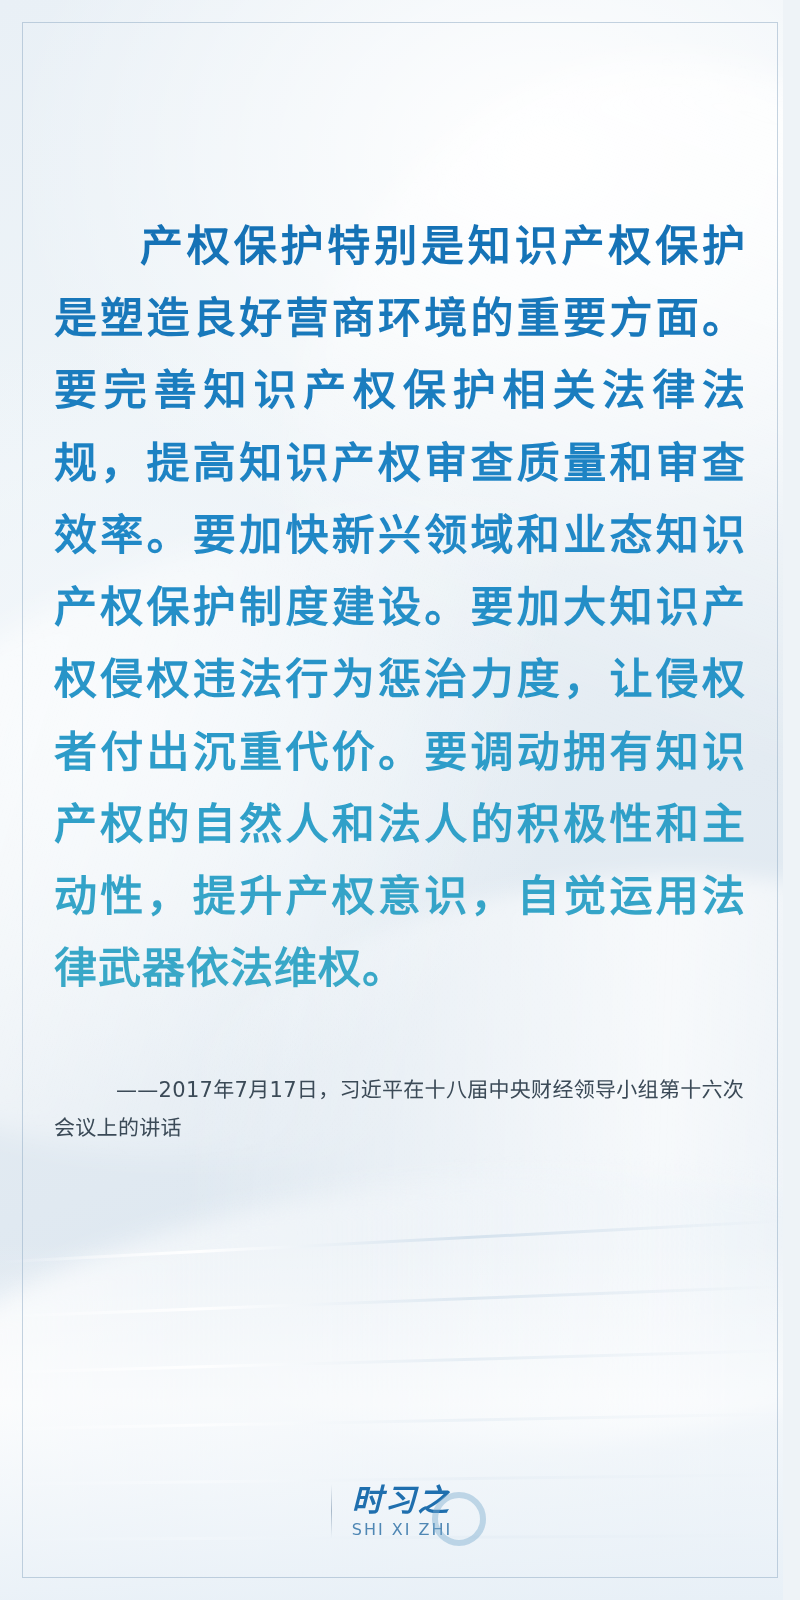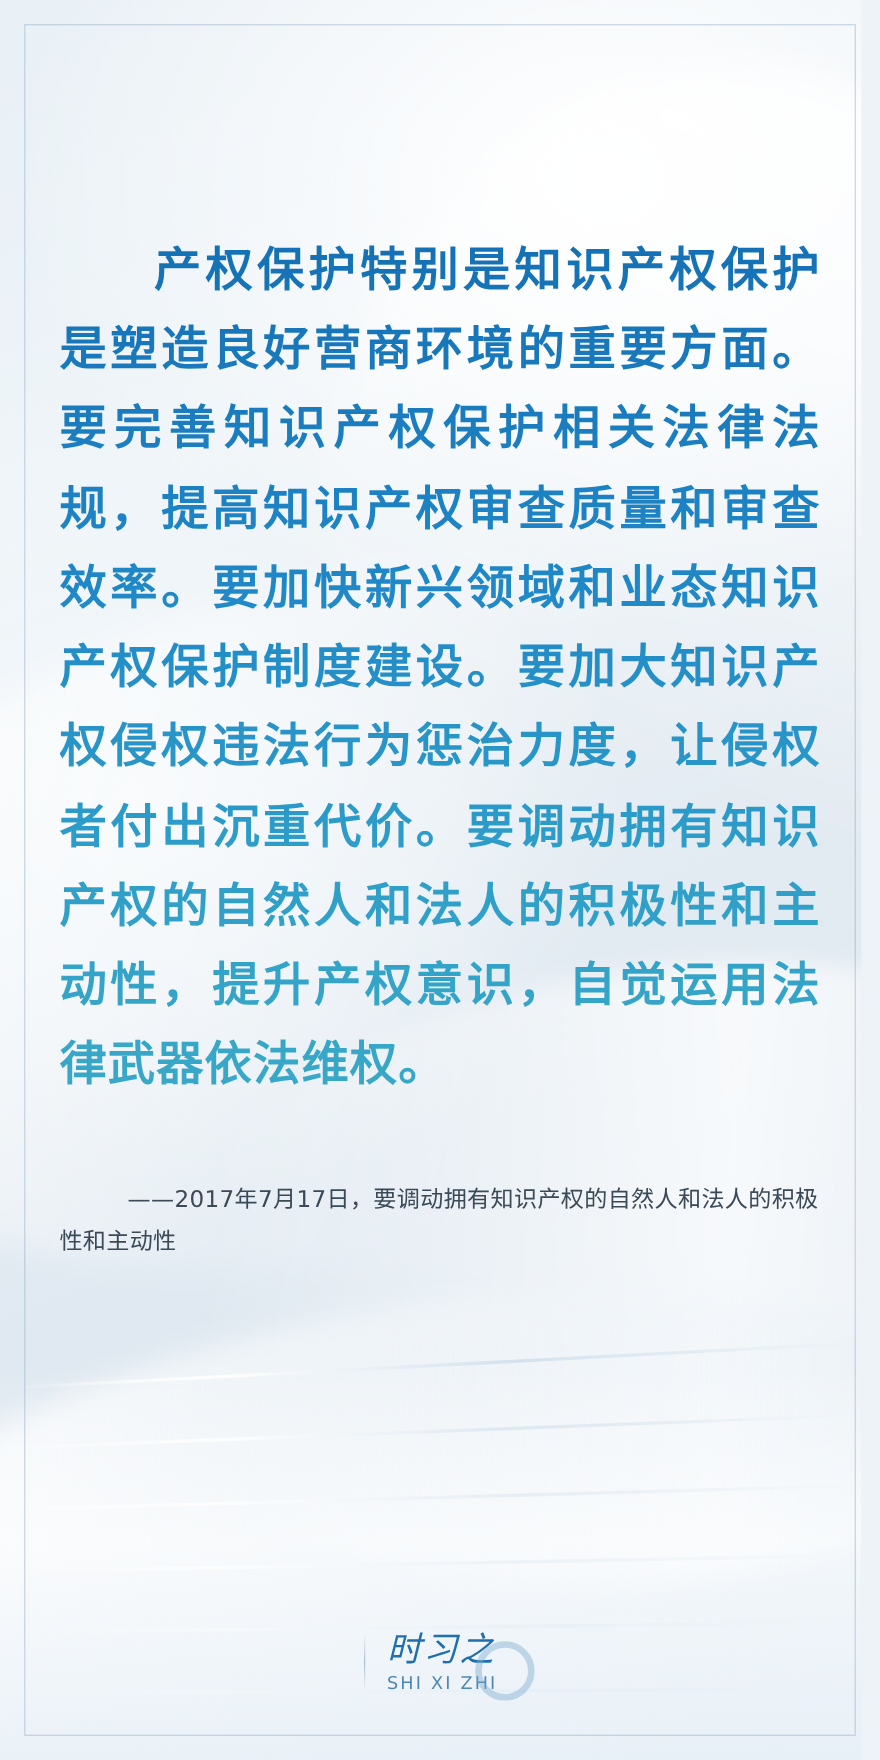--- a/index.html
+++ b/index.html
@@ -163,21 +163,21 @@
   .logo-shixizhi {
     position: relative;
     display: flex;
     flex-direction: column;
     justify-content: center;
     padding-left: 6px;
     line-height: 1;
   }
   .logo-shixizhi .zh {
     font-family: "DejaVu Serif", "Liberation Serif", serif;
-    font-weight: normal;
+    font-weight: bold;
     font-style: italic;
     font-size: 31px;
     color: #1f6fae;
     letter-spacing: 2px;
   }
   .logo-shixizhi .py {
     margin-top: 6px;
     font-family: "DejaVu Sans", "Liberation Sans", sans-serif;
     font-size: 16px;
     color: #4f87b4;
@@ -209,21 +209,21 @@
   <div class="page-edge e3"></div>
   <div class="page-edge e4"></div>
   <div class="page-edge e5"></div>
   <div class="page-edge e6"></div>
   <div class="bottom-fade"></div>
 
   <div class="frame"></div>
 
   <div class="content">
     <p class="quote">产权保护特别是知识产权保护是塑造良好营商环境的重要方面。要完善知识产权保护相关法律法规，提高知识产权审查质量和审查效率。要加快新兴领域和业态知识产权保护制度建设。要加大知识产权侵权违法行为惩治力度，让侵权者付出沉重代价。要调动拥有知识产权的自然人和法人的积极性和主动性，提升产权意识，自觉运用法律武器依法维权。</p>
-    <p class="attribution">——2017年7月17日，要调动拥有知识产权的自然人和法人的积极性和主动性</p>
+    <p class="attribution">——2017年7月17日，习近平在十八届中央财经领导小组第十六次会议上的讲话</p>
   </div>
 
   <div class="footer">
 
     <div class="divider-v"></div>
 
     <div class="logo-shixizhi">
       <span class="zh">时习之</span>
       <span class="py">SHI XI ZHI</span>
       <span class="logo-ring"></span>

